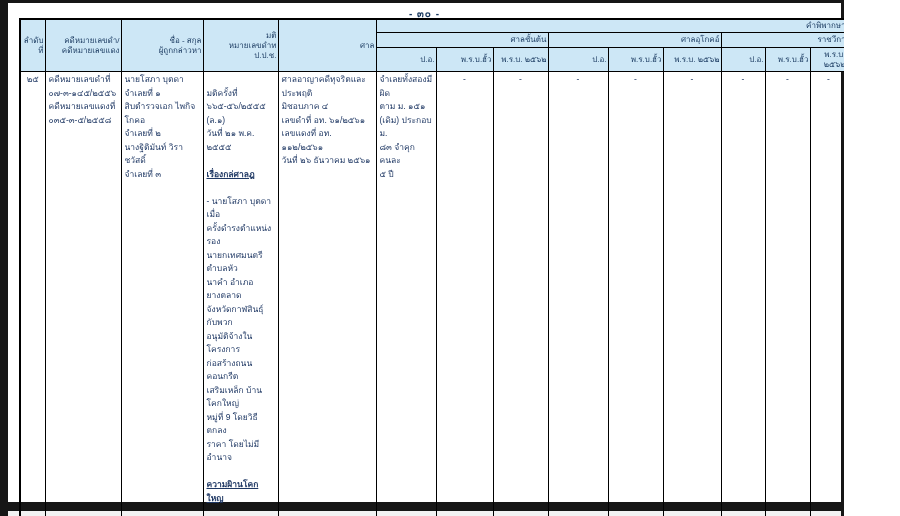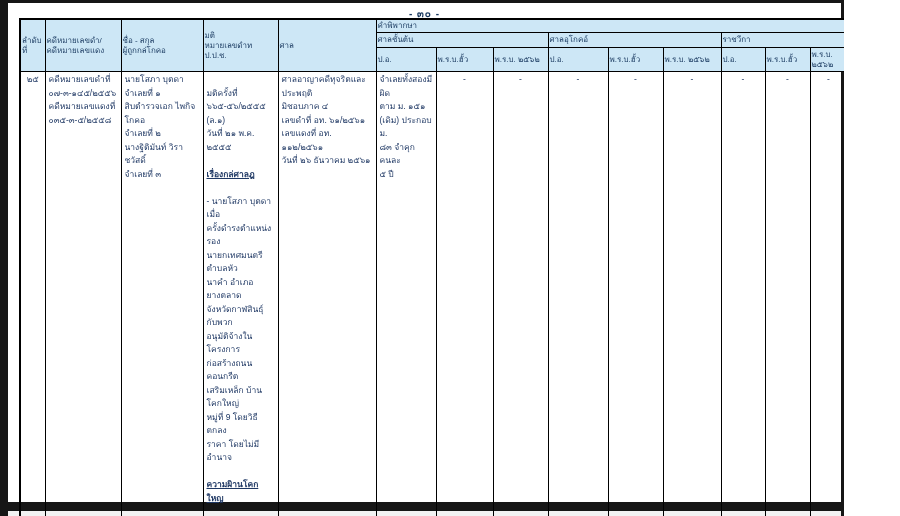--- a/index.html
+++ b/index.html
@@ -8,21 +8,21 @@
   .edge { position:absolute; background:#161616; }
   .edge-top { left:0; top:0; width:100%; height:3px; }
   .edge-left { left:0; top:0; width:8px; height:100%; }
   .edge-right { right:0; top:0; width:3px; height:100%; }
   .edge-bottom { left:0; bottom:5px; width:100%; height:9px; }
   .page { position:absolute; left:8px; top:3px; right:3px; bottom:14px; background:#ffffff; }
   .pageno { text-align:center; font-size:10px; font-weight:bold; color:#17375E; padding-top:3px; height:15px; letter-spacing:1px; }
   table.doc { border-collapse:collapse; table-layout:fixed; margin-left:11px; width:857px; height:485px; }
   table.doc th, table.doc td { border:1px solid #000; }
   table.doc { border:2px solid #000; }
-  th { background:#CDE7F6; color:#17375E; font-weight:normal; font-size:8px; line-height:10px; text-align:left; vertical-align:middle; white-space:pre-line; padding:1px; }
+  th { background:#CDE7F6; color:#17375E; font-weight:normal; font-size:8px; line-height:10px; text-align:right; vertical-align:middle; white-space:pre-line; padding:1px; }
   .hrow1 { height:13px; } .hrow2 { height:15px; } .hrow3 { height:24px; }
   td { vertical-align:top; color:#1F3864; font-size:8.5px; line-height:13.5px; padding:1px 3px 2px 3px; white-space:pre-line; }
   td.center { text-align:center; }
   .u { font-weight:bold; text-decoration:underline; }
 </style>
 </head>
 <body>
 
 <div class="frame">
   <div class="edge edge-top"></div>
@@ -52,21 +52,21 @@
         <col style="width:30px">
       </colgroup>
 
       <tbody>
           <tr class="hrow1">
         <th rowspan="3">ลำดับ
 ที่</th>
         <th rowspan="3">คดีหมายเลขดำ/
 คดีหมายเลขแดง</th>
         <th rowspan="3">ชื่อ - สกุล
-ผู้ถูกกล่โกคอ</th>
+ผู้ถูกกล่าวหา</th>
         <th rowspan="3">มติ
 หมายเลขดำท
 ป.ป.ช.</th>
         <th rowspan="3">ศาล</th>
         <th colspan="9">คำพิพากษา</th>
         <th rowspan="3">ศาลฎ
 เหตุ</th>
       </tr>
       <tr class="hrow2">
         <th colspan="3">ศาลชั้นต้น</th>

